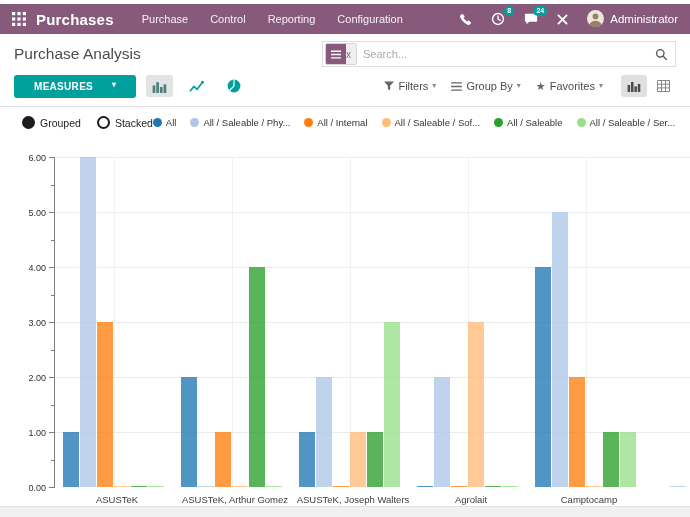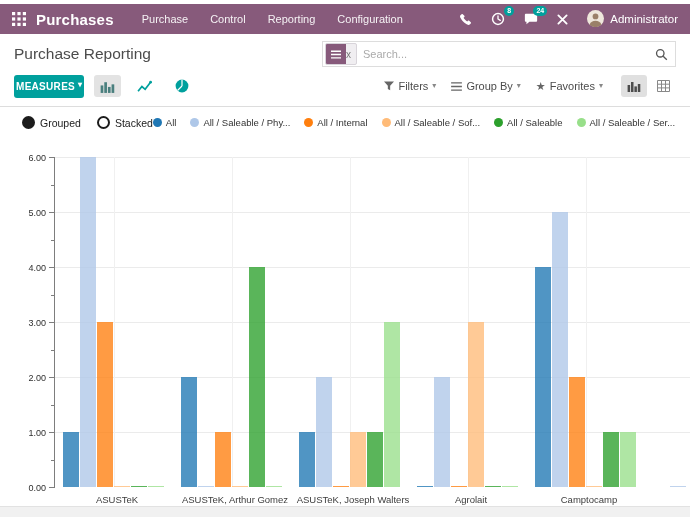--- a/index.html
+++ b/index.html
@@ -28,21 +28,21 @@
   .facet-ico{width:20px;background:var(--brand,#875A7B);color:#fff;display:flex;
     align-items:center;justify-content:center;}
   .facet-label{font-size:10.5px;color:#4c4c4c;padding:0 5px;display:flex;align-items:center;white-space:nowrap;}
   .facet-x{font-size:10px;color:#777;padding:0 5px 0 0;display:flex;align-items:center;}
   .search-input{flex:1;border:none;outline:none;font-size:11px;color:#444;padding:0 6px;min-width:0;}
   .search-input::placeholder{color:#aaa;}
   .search-mag{color:#555;padding-right:7px;display:flex;align-items:center;cursor:pointer;}
   .cp-row2{display:flex;align-items:center;justify-content:space-between;margin-top:7px;height:24px;}
   .cp-left{display:flex;align-items:center;gap:8px;}
   .btn-measures{background:var(--accent,#00A09D);color:#fff;font-size:10px;font-weight:bold;
-    border:none;border-radius:3px;padding:6px 2px;display:flex;gap:3px;
+    border:none;border-radius:3px;padding:6px 20px;display:flex;gap:19px;
     letter-spacing:.3px;cursor:pointer;font-family:inherit;}
   .caret{font-size:8px;line-height:1;}
   .ctype{width:27px;height:22px;display:flex;align-items:center;justify-content:center;
     color:var(--accent,#00A09D);border-radius:3px;cursor:pointer;margin-left:2px;}
   .ctype.active{background:#e3e3e3;color:#4a7f7e;}
   .cp-right{display:flex;align-items:center;gap:18px;}
   .search-opts{display:flex;align-items:center;gap:15px;font-size:11px;color:#4c4c4c;}
   .opt{display:flex;align-items:center;gap:4px;cursor:pointer;}
   .opt .caret{color:#888;}
   .opt .oicn{color:#666;display:flex;align-items:center;}
@@ -135,21 +135,21 @@
             <path d="M2.4 13.8c.9-2.5 3.1-3.6 5.6-3.6s4.7 1.1 5.6 3.6a8 8 0 0 1-11.2 0z" fill="#9a8068"></path>
           </svg>
       </span>
       <span>Administrator</span>
     </span>
   </div>
 </div>
 
 <div class="cp">
   <div class="cp-row1">
-    <span class="cp-title">Purchase Reporting</span>
+    <span class="cp-title">Purchase Analysis</span>
     <div class="searchbox">
       <span class="facet">
         <span class="facet-ico">
           <svg width="10" height="9" viewBox="0 0 12 10">
               <path d="M0 1h12M0 5h12M0 9h12" stroke="currentColor" stroke-width="1.7"></path>
             </svg>
         </span>
         <span class="facet-x">x</span>
       </span>
       <input class="search-input" placeholder="Search..." style="">

